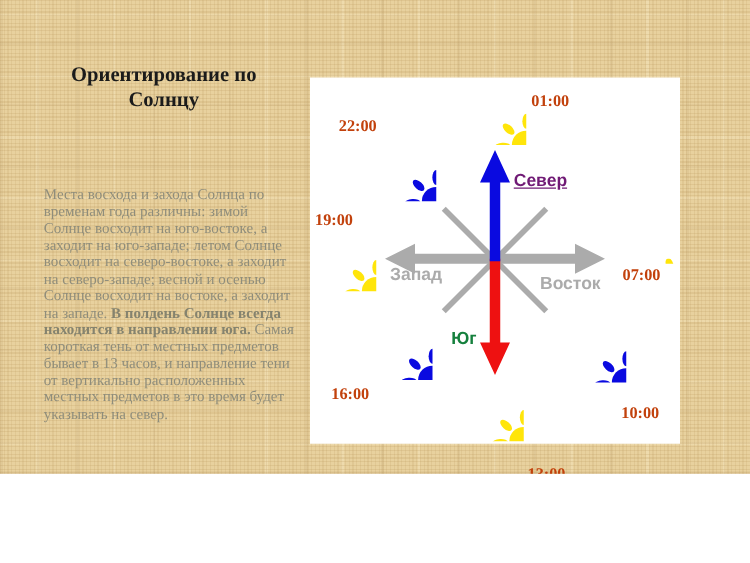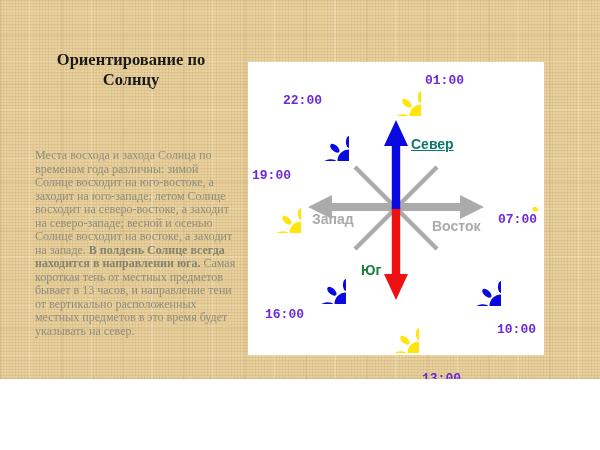--- a/index.html
+++ b/index.html
@@ -31,31 +31,31 @@
   }
   .sun{position:absolute;width:52px;height:52px;}
   .sun svg{display:block;width:52px;height:52px;}
   .sun-half{position:absolute;width:56px;height:26px;}
   .sun-half svg{display:block;width:56px;height:26px;}
   .sun-yellow{color:#ffe50a;}
   .sun-blue{color:#0a0ae0;}
   .compass{position:absolute;left:58px;top:50px;}
   .tlabel{
     position:absolute;
-    font-family:Liberation Mono, monospace;
-    font-weight:bold;font-size:13px;line-height:15px;color:#6d28d9;
+    font-family:Liberation Serif, serif;
+    font-weight:bold;font-size:13px;line-height:15px;color:#c2410c;
     white-space:nowrap;
   }
   .dlabel{
     position:absolute;
     font-family:"Liberation Sans", sans-serif;
     font-weight:bold;font-size:14px;line-height:16px;
     white-space:nowrap;
   }
-  .dlabel.north{color:#0f766e;text-decoration:underline;}
+  .dlabel.north{color:#701a75;text-decoration:underline;}
   .dlabel.south{color:#15803d;}
   .dlabel.gray{color:#ababab;}
   .defs-hidden{position:absolute;width:0;height:0;overflow:hidden;}
 </style>
 </head>
 <body>
 
 <svg class="defs-hidden" xmlns="http://www.w3.org/2000/svg" xmlns:xlink="http://www.w3.org/1999/xlink" aria-hidden="true">
   <defs>
     <symbol id="sunSym" viewBox="-26 -26 52 52">
@@ -133,21 +133,21 @@
           <use href="#sunSym" xlink:href="#sunSym"></use>
         </svg>
     </div>
     <div class="sun-half sun-yellow" style="left:237px;top:123px;">
       <svg xmlns="http://www.w3.org/2000/svg" xmlns:xlink="http://www.w3.org/1999/xlink" viewBox="-28 -22 56 26">
           <use href="#sunHalfSym" xlink:href="#sunHalfSym"></use>
         </svg>
     </div>
 
     <div class="tlabel" style="left:177px;top:11px;">01:00</div>
-    <div class="tlabel" style="left:23px;top:31px;margin-left:12px;">22:00</div>
+    <div class="tlabel" style="left:23px;top:31px;">22:00</div>
     <div class="tlabel" style="left:4px;top:106px;">19:00</div>
     <div class="tlabel" style="left:17px;top:245px;">16:00</div>
     <div class="tlabel" style="left:174px;top:278px;margin-top:31px;">13:00</div>
     <div class="tlabel" style="left:249px;top:260px;">10:00</div>
     <div class="tlabel" style="left:250px;top:150px;">07:00</div>
 
     <div class="dlabel north" style="left:163px;top:74px;">Север</div>
     <div class="dlabel gray" style="left:64px;top:119px;margin-top:30px;">Запад</div>
     <div class="dlabel gray" style="left:184px;top:156px;">Восток</div>
     <div class="dlabel south" style="left:113px;top:200px;">Юг</div>

